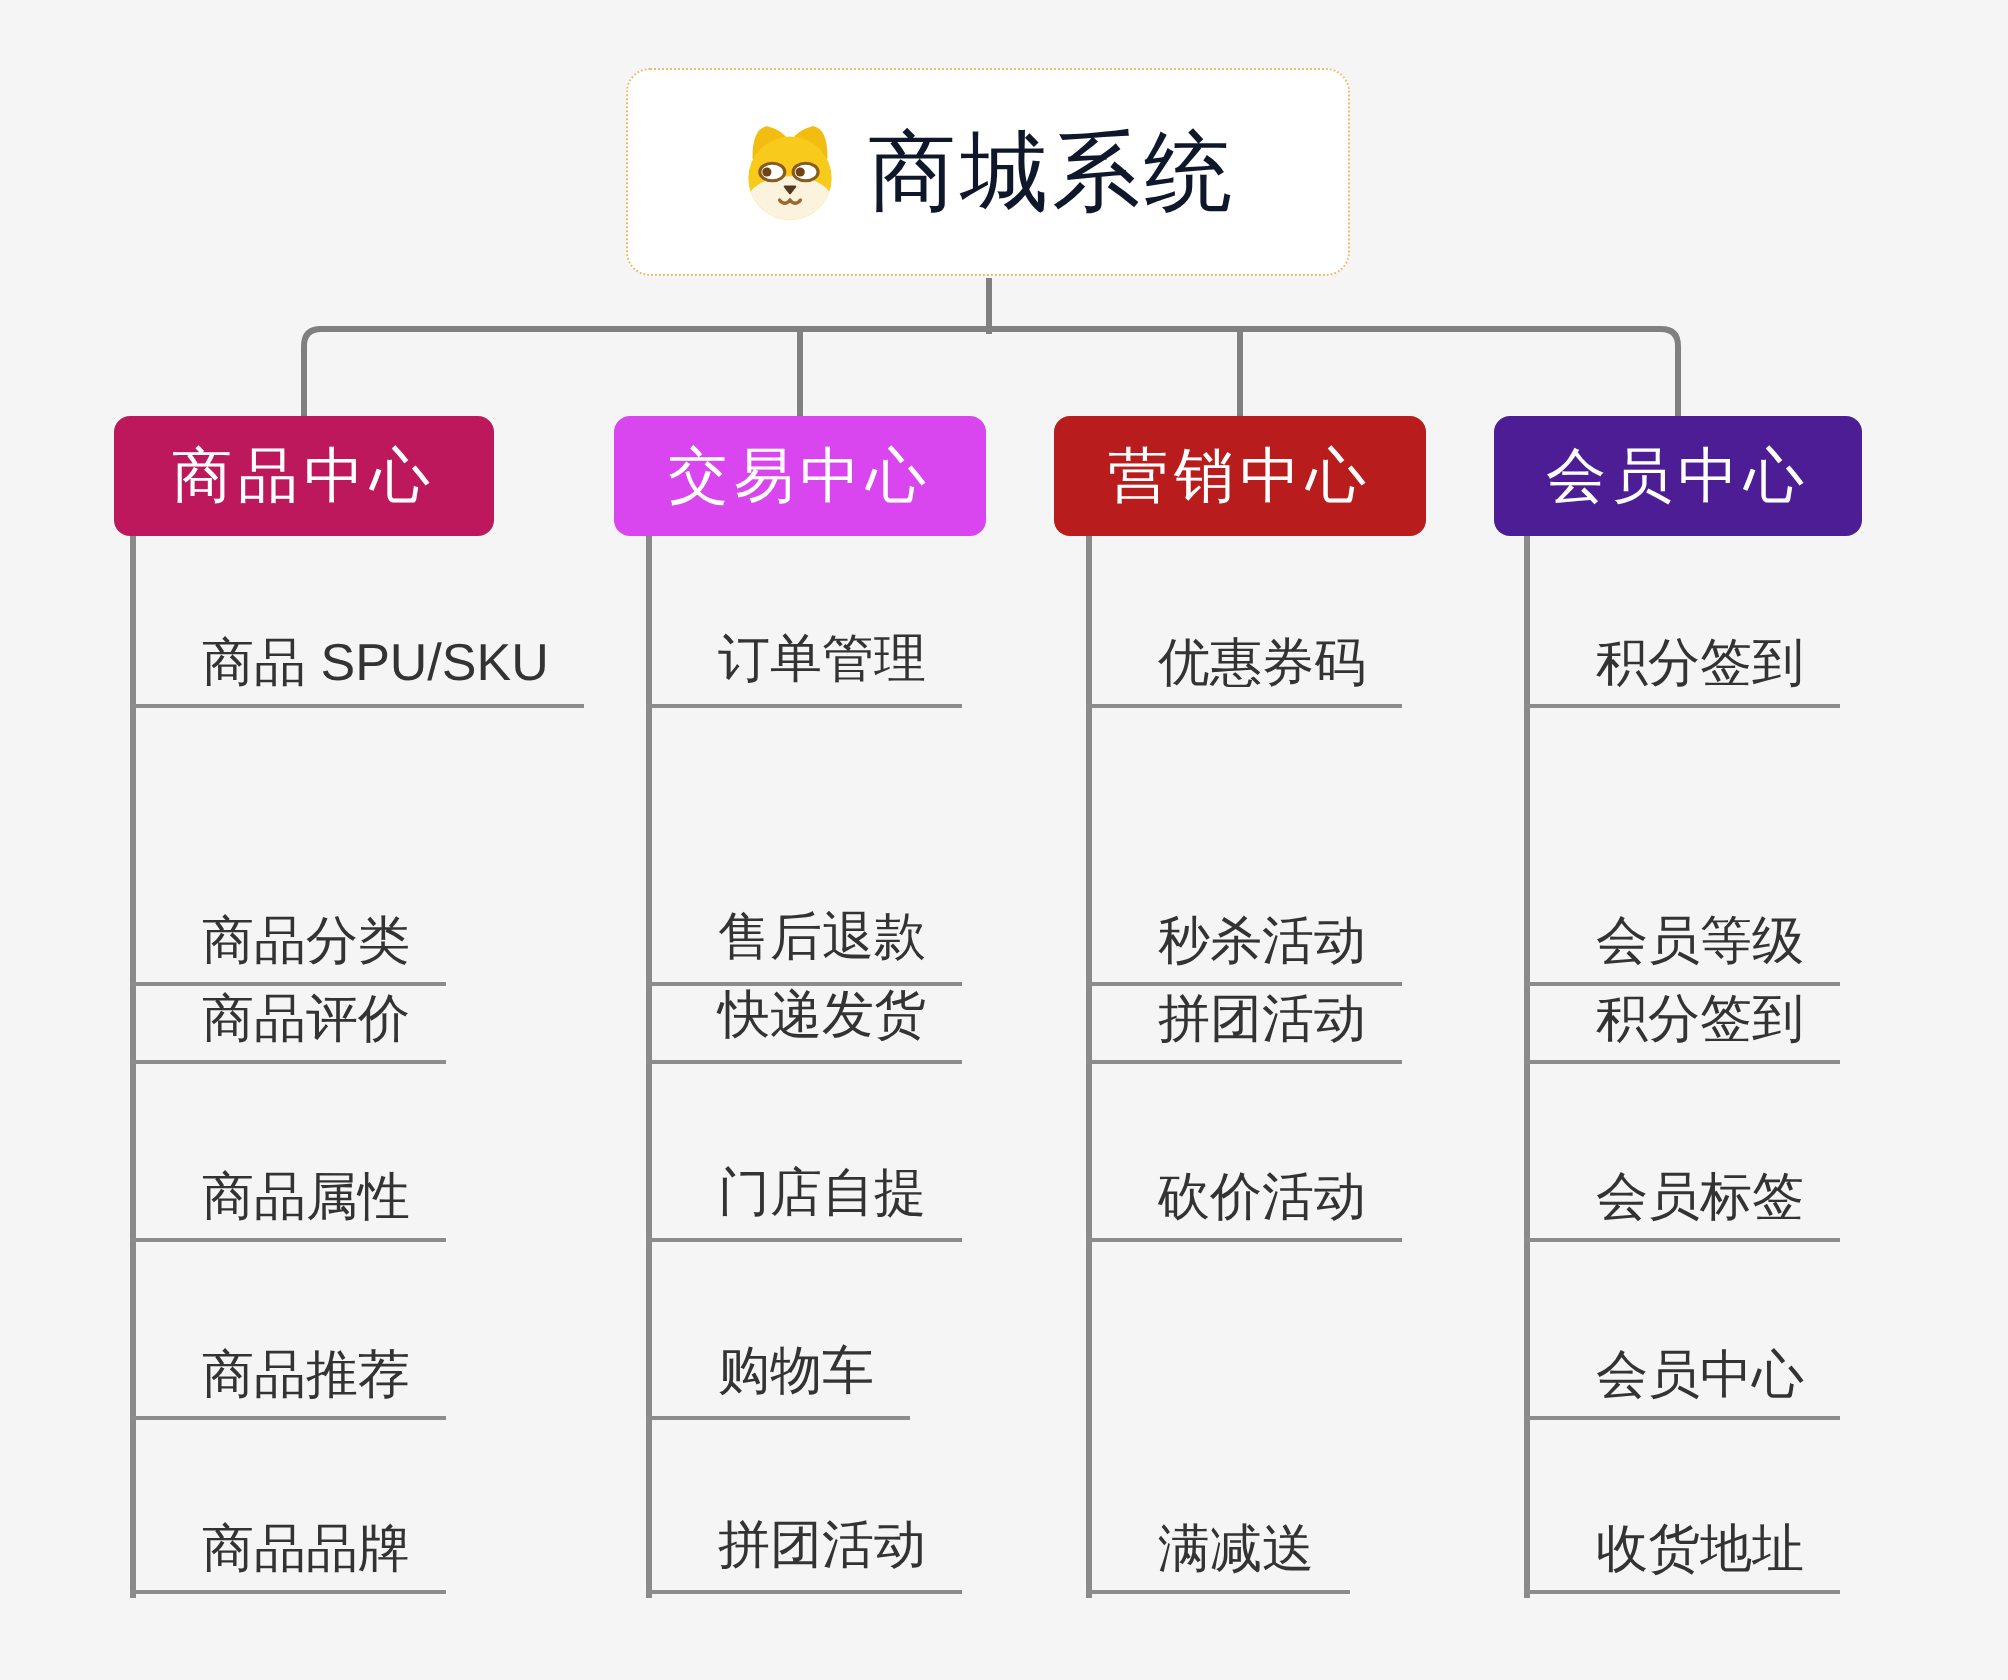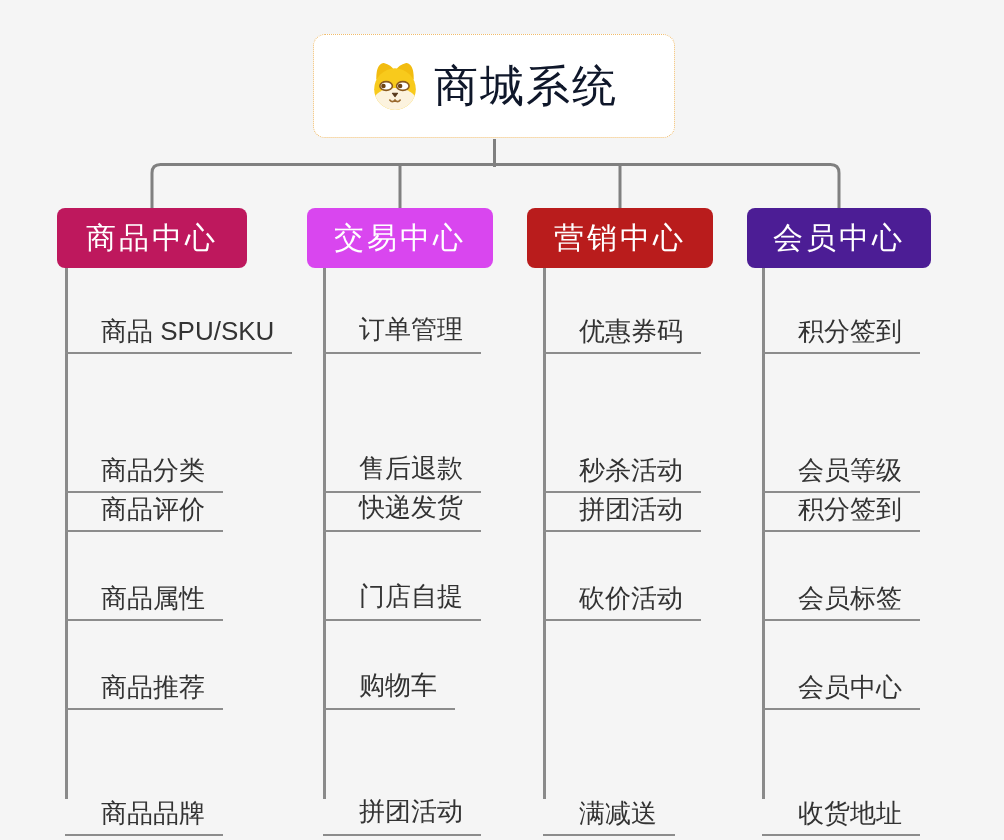--- a/index.html
+++ b/index.html
@@ -24,21 +24,21 @@
   .n3{left:747px;width:184px;}
 
   
   .vline{position:absolute;top:268px;height:531px;width:3px;background:#8A8A8A;}
   .v0{left:65px;} .v1{left:323px;} .v2{left:543px;} .v3{left:762px;}
 
   
   .child{position:absolute;font-size:26px;color:#333333;line-height:31px;
     padding:0 18px 5px 36px;border-bottom:2px solid #8C8C8C;white-space:nowrap;}
   .c0{left:65px;} .c1{left:323px;font-family:Liberation Mono, monospace;} .c2{left:543px;} .c3{left:762px;}
-  .r0{top:316px;} .r1{top:415px;margin-top:40px;} .r2{top:494px;} .r3{top:583px;text-align:center;} .r4{top:672px;} .r5{top:798px;}
+  .r0{top:316px;} .r1{top:415px;margin-top:40px;} .r2{top:494px;} .r3{top:583px;text-align:center;} .r4{top:672px;} .r5{top:759px;}
 </style>
 </head>
 <body>
 
 <div class="canvas">
 
   <svg class="connectors" viewBox="0 0 1004 840">
     <g stroke="#808080" stroke-width="3" fill="none">
       <path d="M494.5 139 V167"></path>
       <path d="M152 209 V173 Q152 164.5 160.5 164.5 H830.5 Q839 164.5 839 173 V209"></path>

